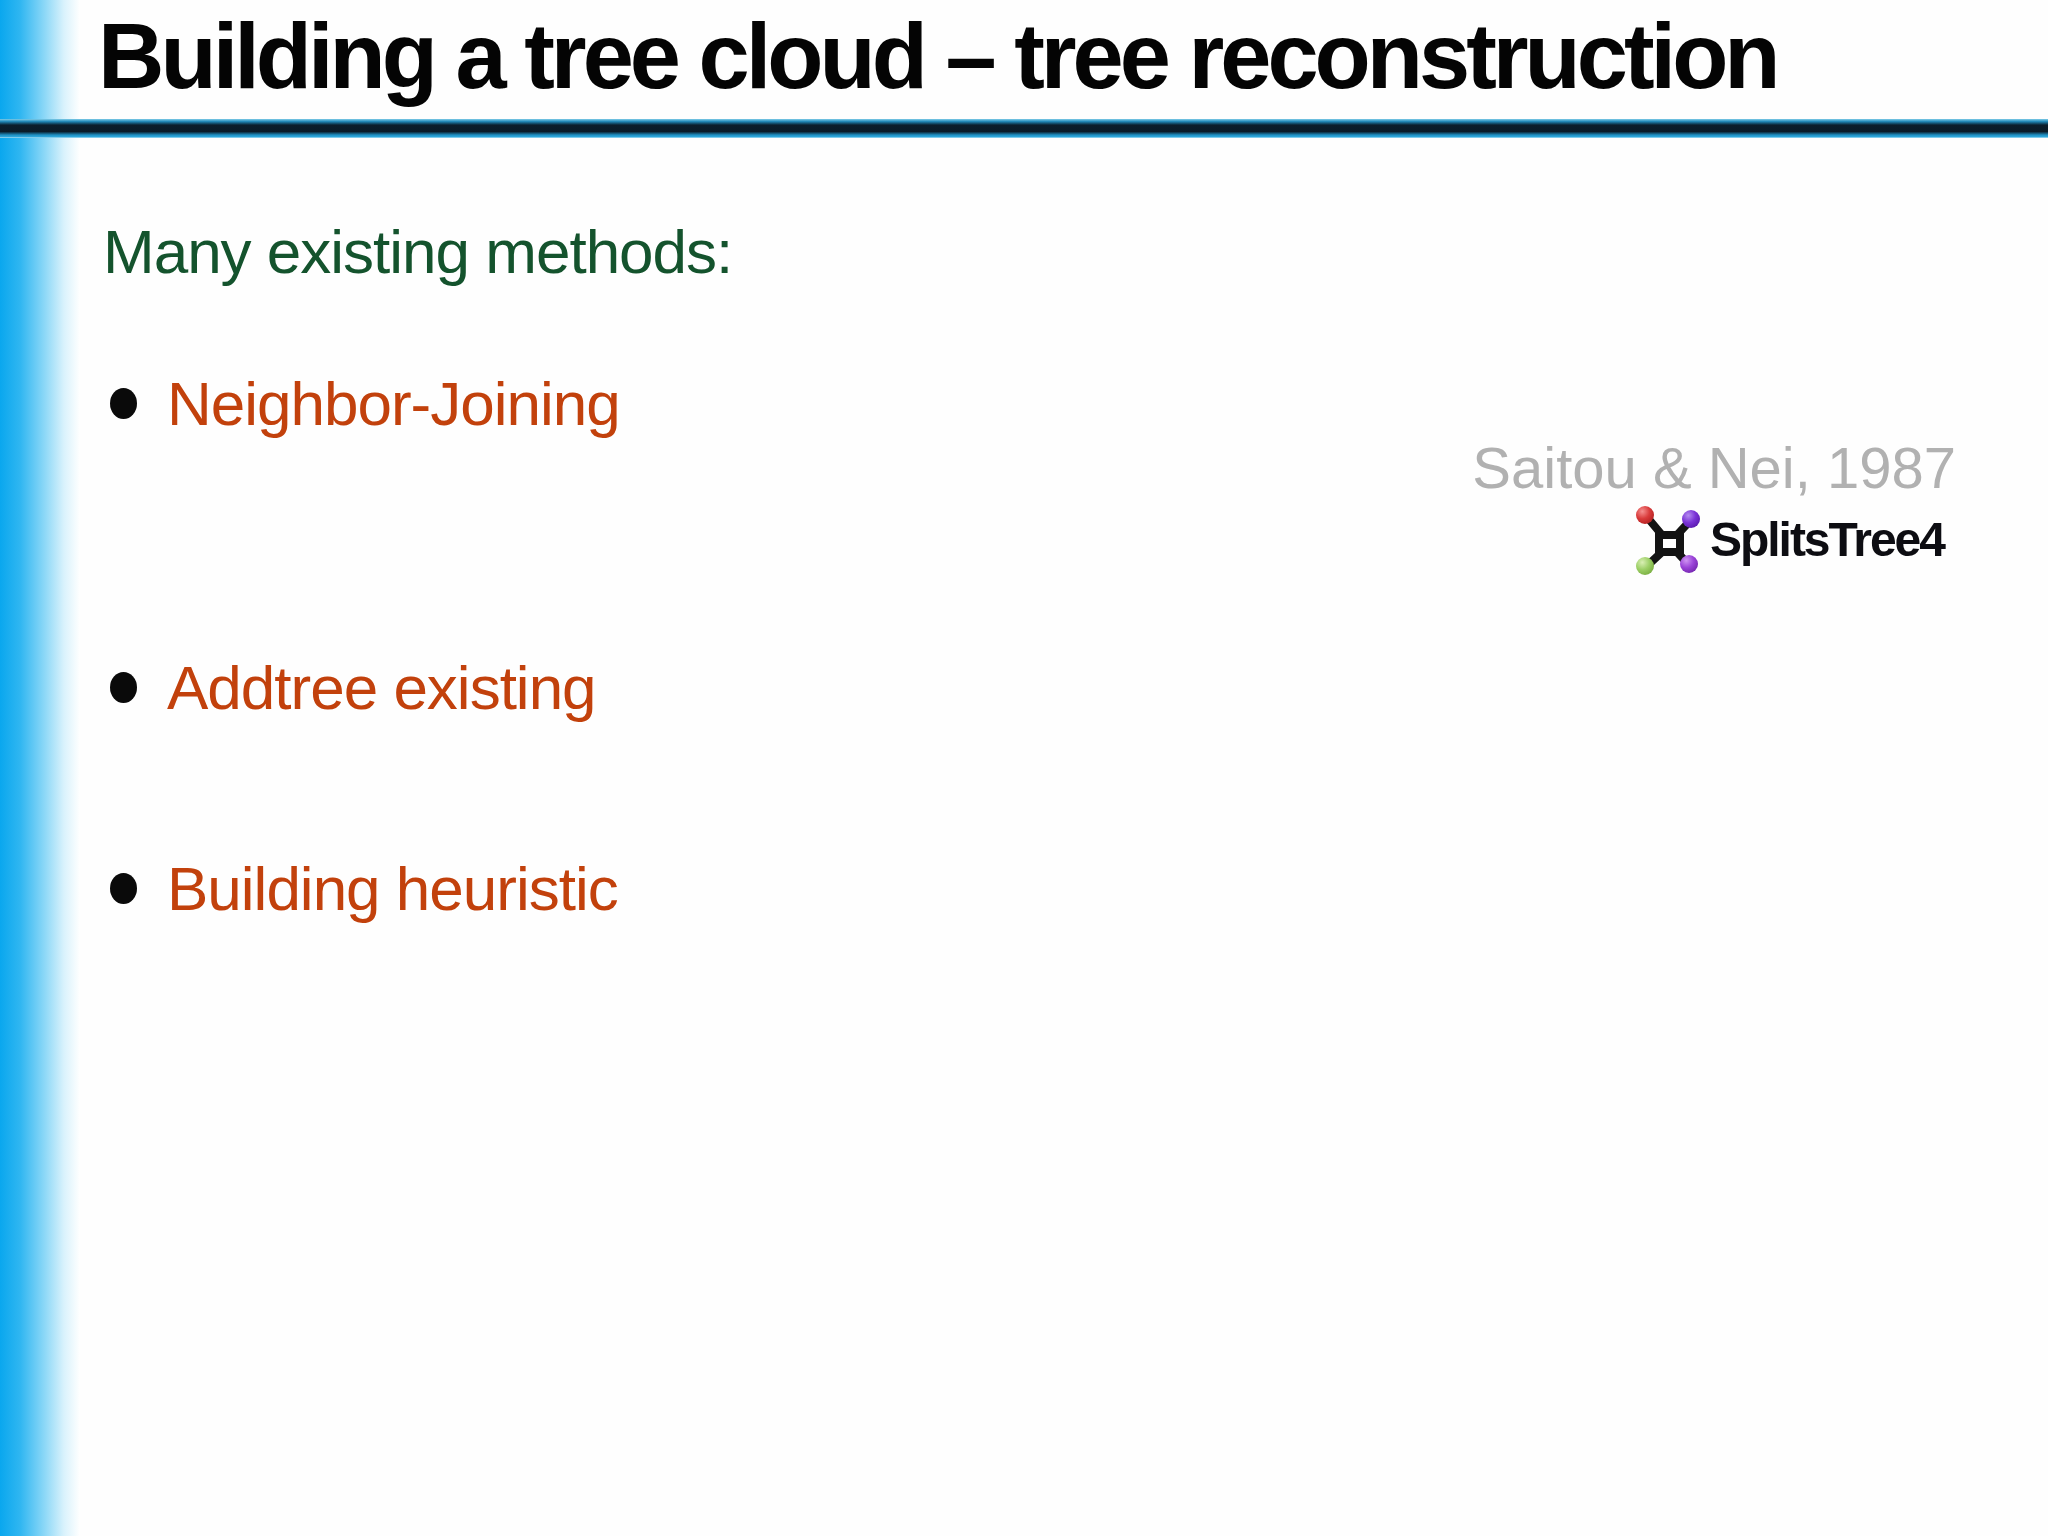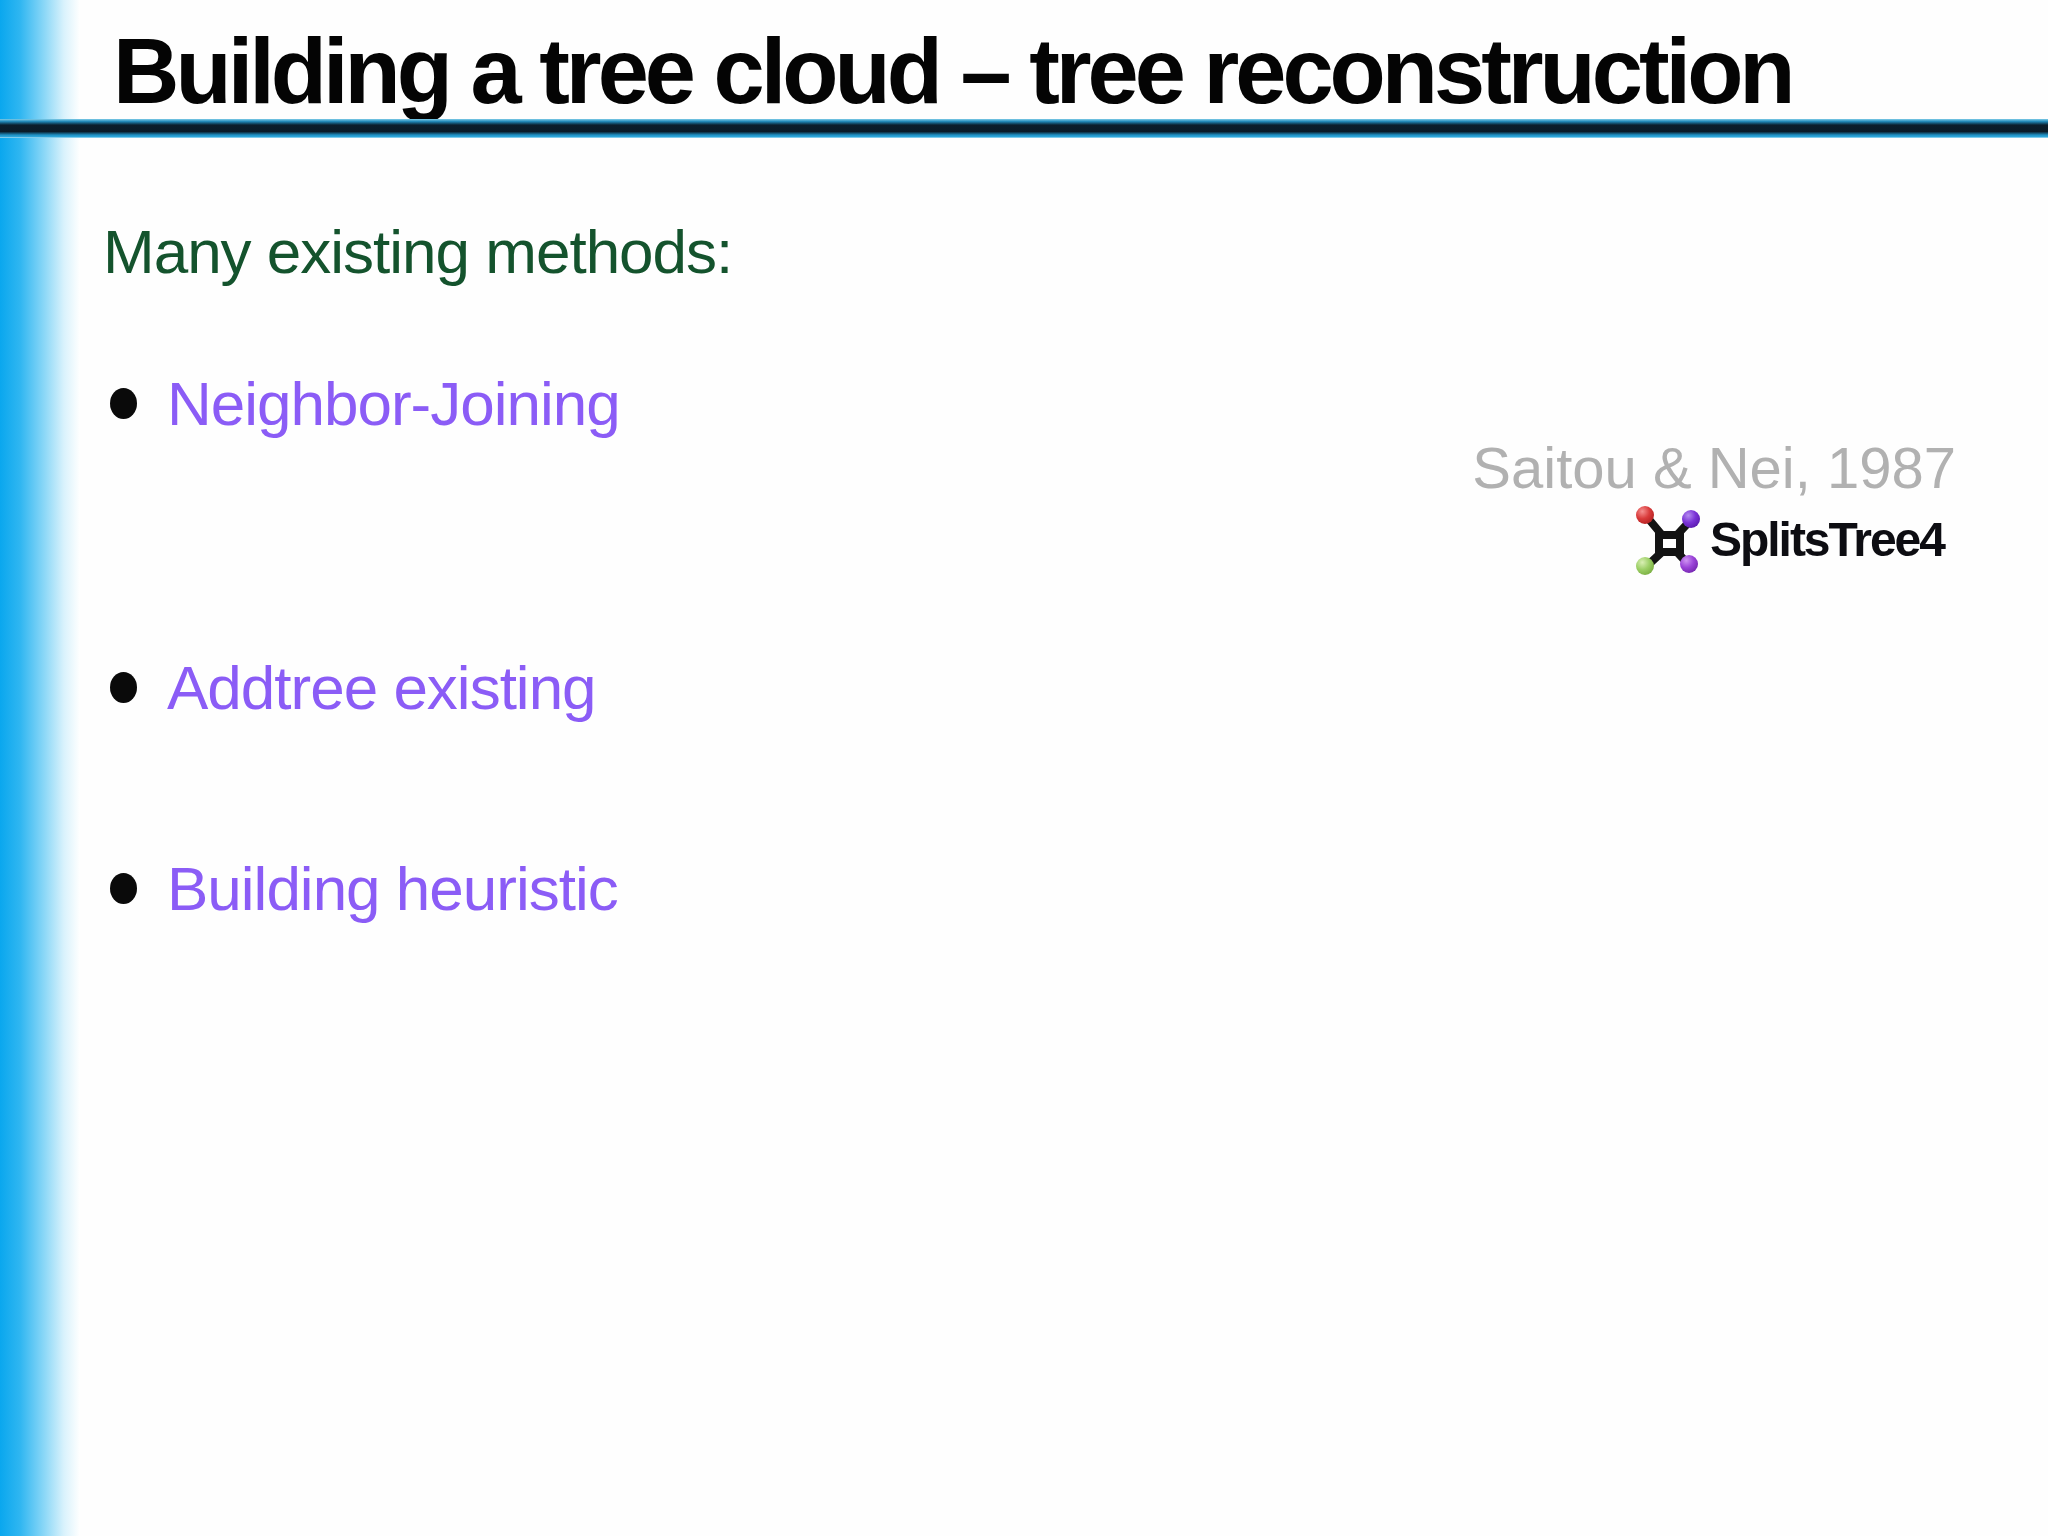--- a/index.html
+++ b/index.html
@@ -14,41 +14,41 @@
     position:absolute;inset:0;
     background:#fefefe;
   }
   
   .stripe{
     position:absolute;left:0;top:0;bottom:0;width:80px;
     background:linear-gradient(to right,#0aa7ee 0%,#2fb6f1 25%,#8ad7f7 55%,#d9f2fc 80%,#ffffff 100%);
   }
   
   .title{
-    position:absolute;left:97px;top:7px;margin:16px;
+    position:absolute;left:97px;top:7px;margin:1px;
     font-size:92px;font-weight:bold;line-height:1.05;
     letter-spacing:-4px;color:#040404;white-space:nowrap;
   }
   
   .rule{
     position:absolute;left:0;right:0;top:119px;height:19px;
     background:linear-gradient(to bottom,
       #7fcde9 0%, #1d84b4 14%,
       #0b1d2b 32%, #0a1b28 66%,
       #1e8fc2 84%, #2fa8dc 94%, #bfe7f6 100%);
   }
   .intro{
     position:absolute;left:103px;top:221px;
     font-size:62px;line-height:1;color:#14532d;
     letter-spacing:-1px;white-space:nowrap;
   }
   .bullet{
     position:absolute;left:110px;
     display:flex;align-items:flex-start;
-    font-size:62px;line-height:1;color:#8b5cf6;
+    font-size:62px;line-height:1;color:#c2410c;
     letter-spacing:-1px;white-space:nowrap;
   }
   .dot{
     width:27px;height:31px;border-radius:50%;
     background:#0a0a0a;
     margin:15px 30px 0 0;
     flex:0 0 auto;
   }
   .cite{
     position:absolute;right:92px;

